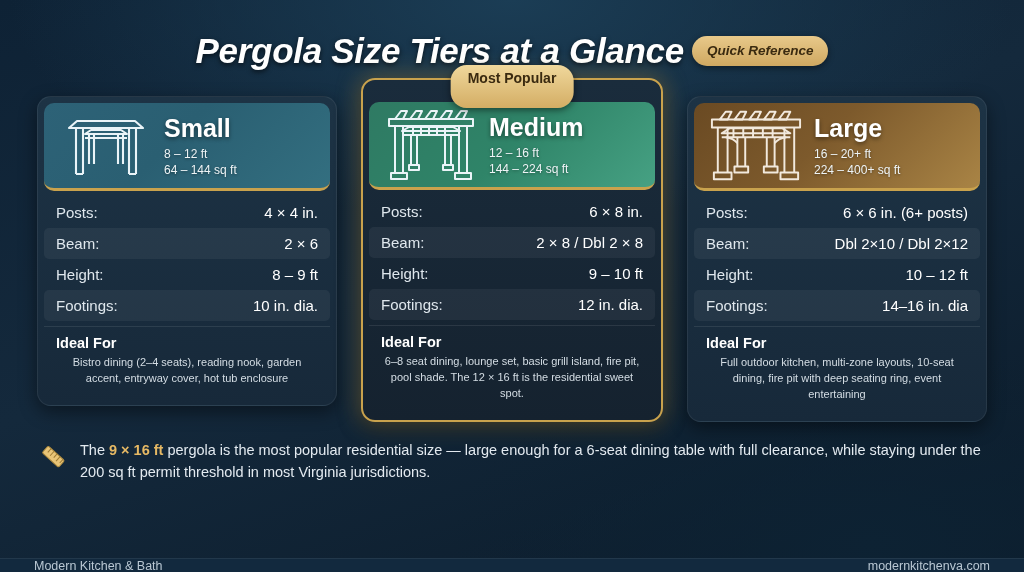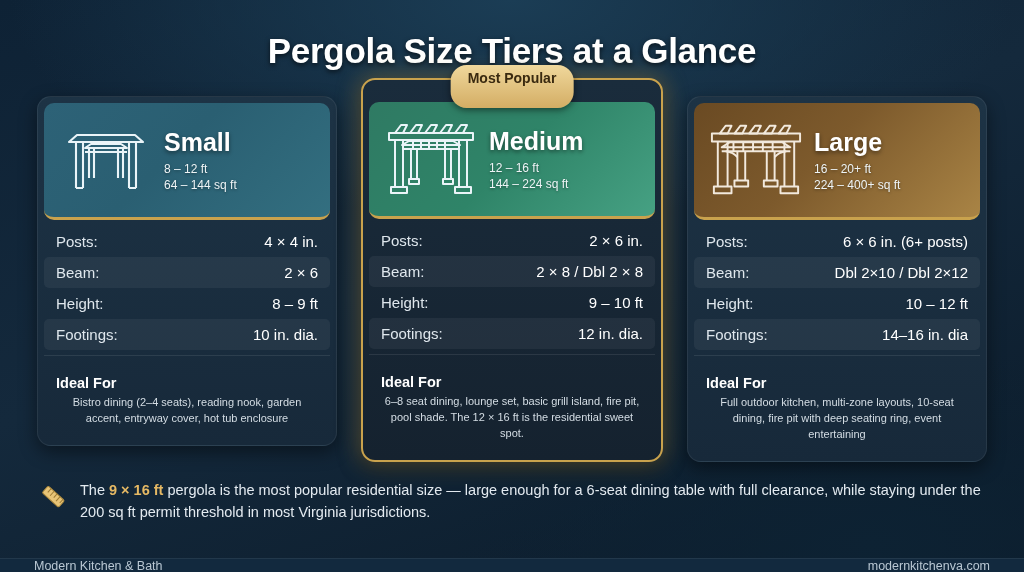--- a/index.html
+++ b/index.html
@@ -13,20 +13,21 @@
     color:#e8eef3;
     overflow:hidden;
     position:relative;
   }
 
   
   .title-row{
     height:96px;
     display:flex; align-items:center; justify-content:center; gap:8px;
     padding-top:6px;
+    font-style:italic;
   }
   .title{
     font-size:35px; font-weight:bold; letter-spacing:-0.3px;
     color:#ffffff;
     text-shadow:0 2px 5px rgba(0,0,0,.65);
   }
   .badge-quick{
     background:linear-gradient(180deg,#e8c98a 0%, #cfa861 100%);
     color:#3a2a10;
     font-size:13.5px; font-weight:bold;
@@ -72,21 +73,21 @@
     z-index:5;
   }
 
   
   .card-head{
     border-radius:10px;
     padding:16px 14px 14px;
     display:flex; align-items:center; gap:10px;
     position:relative;
     overflow:hidden;
-    height:117px;
+    height:88px;
     border-bottom:3px solid;
   }
   .head-small{ background:linear-gradient(135deg,#2d6277 0%, #2a5f72 45%, #336f80 100%); border-bottom-color:#c9a24d; }
   .head-medium{ background:linear-gradient(135deg,#2f7a63 0%, #2f8468 50%, #46a183 100%); border-bottom-color:#c9a24d; }
   .head-large{ background:linear-gradient(135deg,#6a4a23 0%, #7d5a2c 45%, #a98445 100%); border-bottom-color:#c9a24d; }
 
   .icon-wrap{ flex:0 0 auto; width:96px; display:flex; align-items:center; justify-content:center; }
   .icon-wrap svg{ display:block; }
   .head-text{ flex:1; min-width:0; }
   .tier-name{ font-size:25px; font-weight:bold; color:#fff; line-height:1.1; text-shadow:0 2px 4px rgba(0,0,0,.45); margin-bottom:4px;}
@@ -100,21 +101,21 @@
     font-size:15px;
     color:#e6edf2;
     border-radius:5px;
   }
   .spec-row.alt{ background:rgba(255,255,255,.055); }
   .spec-label{ color:#dfe7ed; }
   .spec-value{ color:#ffffff; text-align:right; }
 
   
   .ideal{
-    padding:19px 12px 12px;
+    padding:8px 12px 12px;
     border-top:1px solid rgba(255,255,255,.09);
     margin-top:5px;
   }
   .ideal-title{ font-size:14.5px; font-weight:bold; color:#ffffff; margin-bottom:4px; }
   .ideal-text{ font-size:11px; line-height:1.45; color:#d4dde4;text-align:center; }
 
   
   .footnote{
     margin:16px 34px 0;
     display:flex; gap:12px; align-items:flex-start;
@@ -134,20 +135,21 @@
     padding:0 34px;
     font-size:12.5px;
     color:#b9c7d3;
   }
 </style>
 </head>
 <body>
 
 <div class="title-row">
   <div class="title">Pergola Size Tiers at a Glance</div>
+  <div class="badge-quick">Quick Reference</div>
 </div>
 
 <div class="cards">
 
   <div class="card">
     <div class="card-head head-small">
       <div class="icon-wrap">
         <svg width="86" height="70" viewBox="0 0 86 70" fill="none" stroke="#eaf4f8" stroke-width="2.1" stroke-linejoin="round">
           <path d="M6 16 L14 9 L72 9 L80 16 Z"></path>
           <path d="M6 16 L80 16"></path>
@@ -216,21 +218,21 @@
       <div class="head-text">
         <div class="tier-name">Medium</div>
         <div class="tier-span">12 – 16 ft</div>
         <div class="tier-span">144 – 224 sq ft</div>
       </div>
     </div>
 
     <div class="specs">
       <div class="spec-row">
         <span class="spec-label">Posts:</span>
-        <span class="spec-value">2 × 6 in.</span>
+        <span class="spec-value">6 × 8 in.</span>
       </div>
       <div class="spec-row alt">
         <span class="spec-label">Beam:</span>
         <span class="spec-value">2 × 8 / Dbl 2 × 8</span>
       </div>
       <div class="spec-row">
         <span class="spec-label">Height:</span>
         <span class="spec-value">9 – 10 ft</span>
       </div>
       <div class="spec-row alt">

